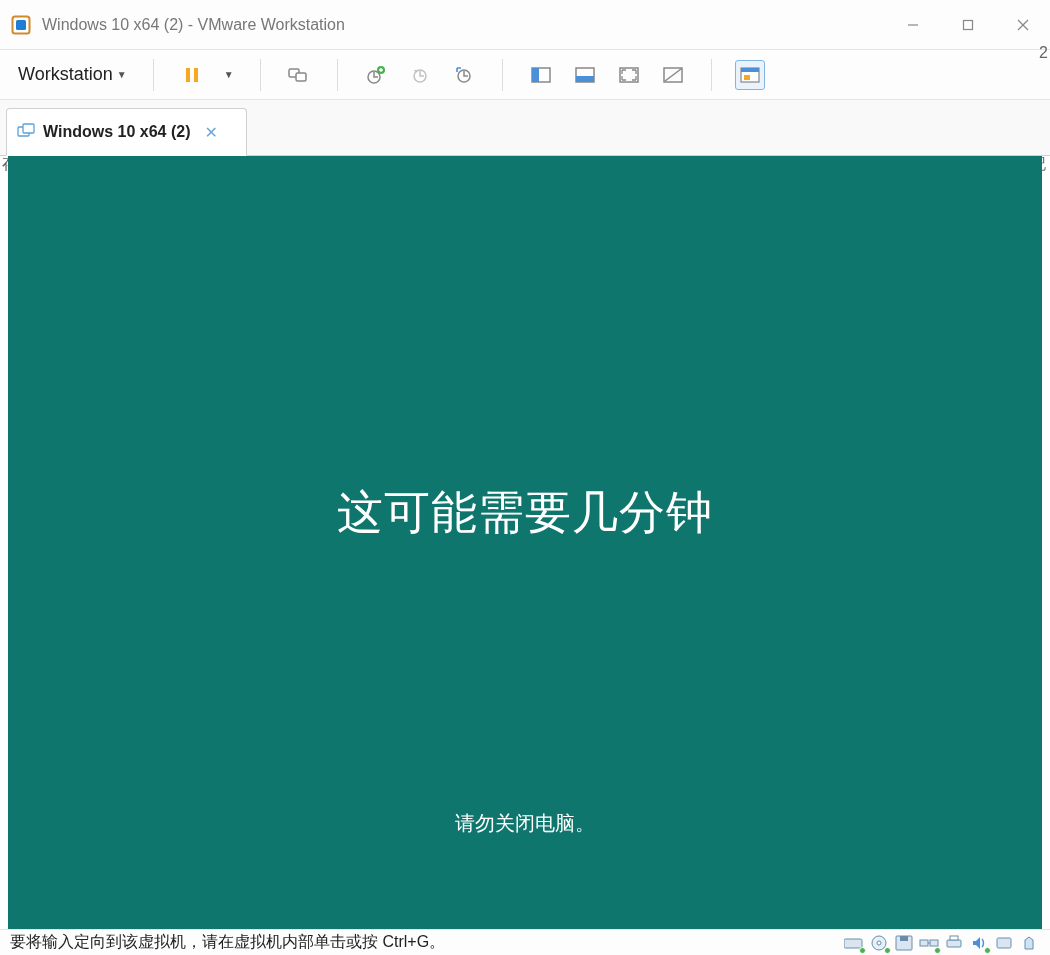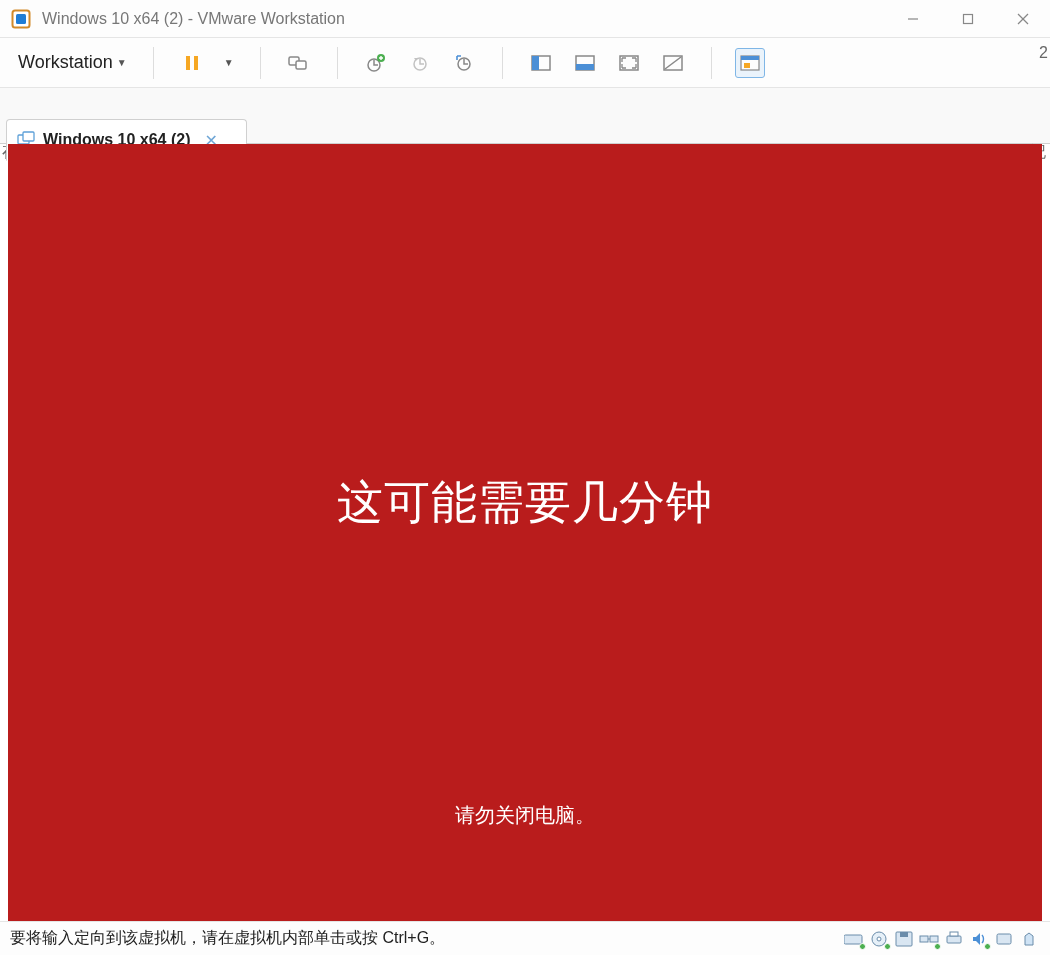--- a/index.html
+++ b/index.html
@@ -8,21 +8,21 @@
     height: 955px;
     font-family: "Segoe UI", "Microsoft YaHei", sans-serif;
     background: #fff;
     overflow: hidden;
     display: flex;
     flex-direction: column;
   }
 
   
   .titlebar {
-    height: 38px;
+    height: 50px;
     display: flex;
     align-items: center;
     padding: 0 0 0 10px;
     border-bottom: 1px solid #e5e5e5;
     color: #777;
     font-size: 16px;
     background: #fdfdfd;
   }
   .titlebar .app-icon {
     width: 22px; height: 22px;
@@ -78,30 +78,30 @@
   .tabrow {
     height: 56px;
     background: #f9f9f9;
     border-bottom: 1px solid #d0d0d0;
     display: flex;
     align-items: flex-end;
     padding: 0 6px;
     position: relative;
   }
   .tab {
-    height: 42px;
+    height: 48px;
     display: flex; align-items: center;
     border: 1px solid #d0d0d0;
     border-bottom: 1px solid #fff;
     background: #fff;
     padding: 0 28px 0 10px;
     font-size: 16px; font-weight: 600; color: #222;
     border-radius: 4px 4px 0 0;
     position: relative;
-    top: 18px;
+    top: 1px;
     gap: 8px;
   }
   .tab .tab-close {
     color:#6fa6d6; font-size:16px; font-weight:normal;
     margin-left:6px;
   }
   .tab .tab-icon {
     width:18px;height:18px;
     display:inline-flex;align-items:center;justify-content:center;
   }
@@ -110,21 +110,21 @@
     font-size:16px; color:#666;
   }
   .tabrow .edge-right {
     position:absolute; right:4px; bottom:-20px;
     font-size:16px; color:#666;
   }
 
   
   .guest {
     flex: 1;
-    background: #b91c1c;
+    background: #0f766e;
     display: flex;
     flex-direction: column;
     align-items: center;
     justify-content: center;
     color: #fff;
     position: relative;
     margin: 0 8px 0 8px;
   }
   .guest .msg-main {
     font-size: 46px;
@@ -134,21 +134,21 @@
   }
   .guest .msg-sub {
     position: absolute;
     bottom: 92px;
     font-size: 20px;
     font-weight: 300;
   }
 
   
   .statusbar {
-    height: 34px;
+    height: 26px;
     display: flex;
     align-items: center;
     padding: 0 10px;
     font-size: 16px;
     color: #222;
     border-top: 1px solid #e5e5e5;
     background:#fdfdfd;
   }
   .statusbar .spacer { flex:1; }
   .status-icons { display:flex; gap:3px; align-items:center; }

